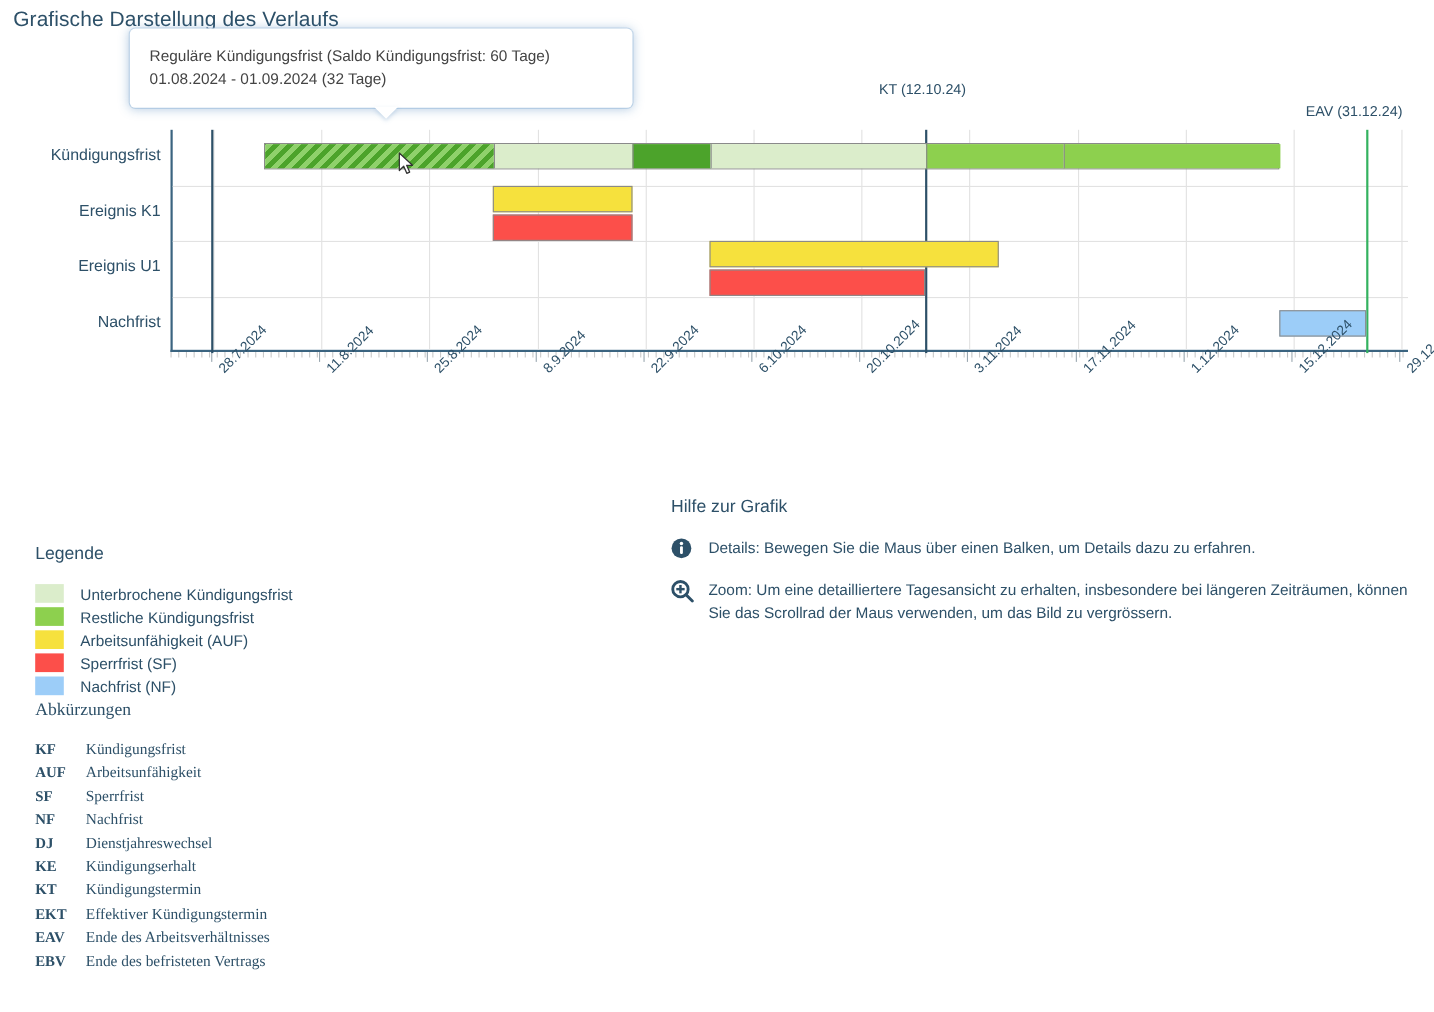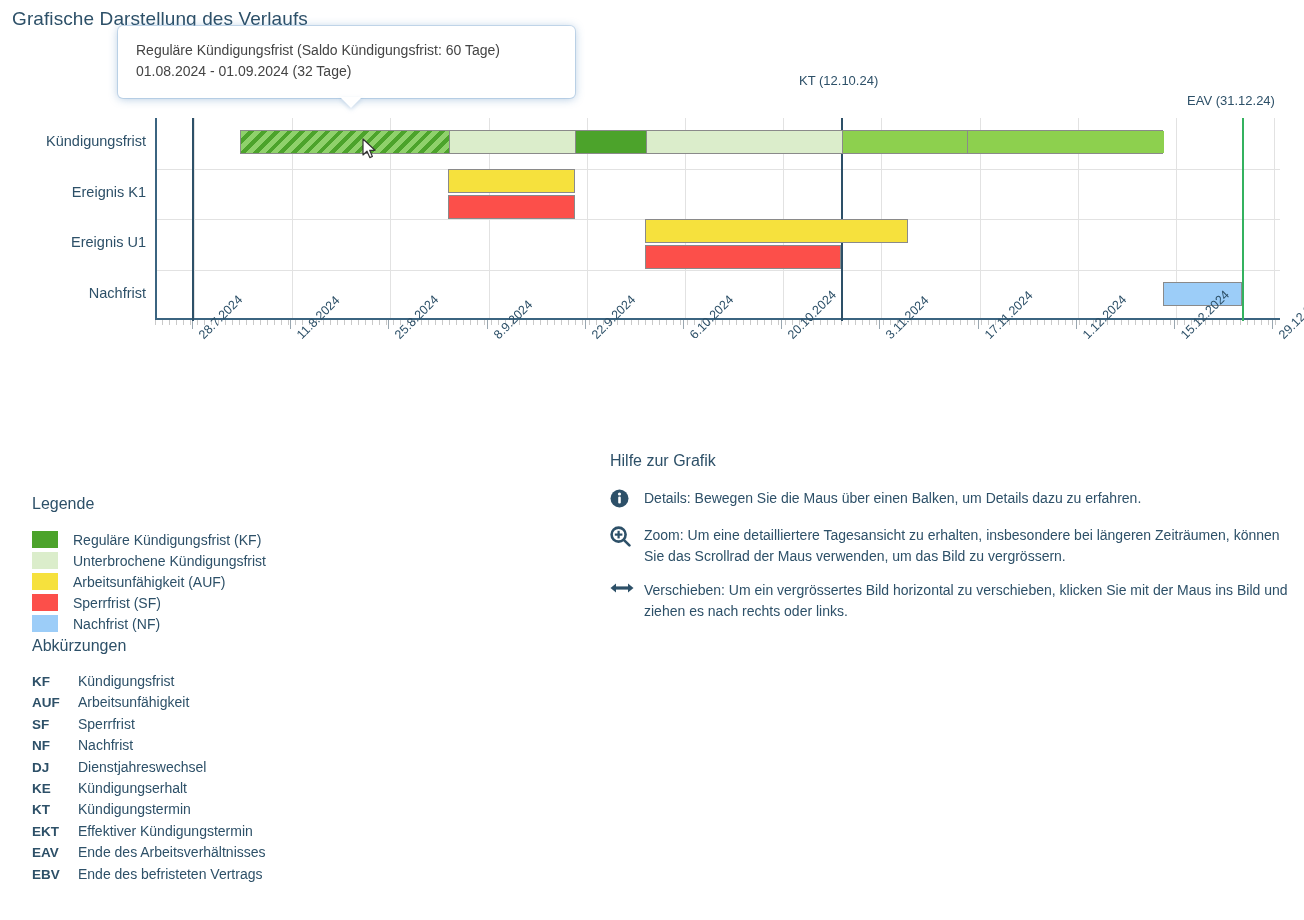--- a/index.html
+++ b/index.html
@@ -101,21 +101,21 @@
   
   .panel-h {
     font-size: 16px; color: #2d5068; font-weight: 400;
   }
   .legend { position: absolute; left: 32px; top: 452px; width: 540px; margin-top: 43px; }
   .legend .rows { margin-top: 16px; }
   .legend .lrow { display: flex; align-items: center; height: 21px; }
   .legend .sw { width: 26px; height: 17px; margin-right: 15px; flex: 0 0 26px; }
   .legend .ltxt { font-size: 14px; color: #2d5068; }
 
-  .abbr { position: absolute; left: 32px; top: 637px; width: 540px; }
+  .abbr { position: absolute; left: 32px; top: 637px; width: 540px; font-family: Liberation Serif, serif; }
   .abbr .rows { margin-top: 18px; }
   .abbr .arow { display: flex; align-items: baseline; height: 21.4px; }
   .abbr .ak { width: 46px; font-size: 13.5px; font-weight: bold; color: #2d5068; flex: 0 0 46px; }
   .abbr .av { font-size: 14px; color: #2d5068; }
 
   .help { position: absolute; left: 610px; top: 452px; width: 690px; }
   .help .rows { margin-top: 18px; }
   .help .hrow { display: flex; align-items: flex-start; margin-bottom: 13px; }
   .help .hicon { flex: 0 0 34px; padding-top: 1px; }
   .help .htxt { font-size: 14px; color: #2d5068; line-height: 21px; }
@@ -379,26 +379,26 @@
       <svg width="16" height="22" viewBox="0 0 16 22">
         <path d="M1,1 L1,17 L5,13.2 L7.8,19.6 L10.4,18.4 L7.7,12.3 L13,12.3 Z" fill="#ffffff" stroke="#333333" stroke-width="1.2" stroke-linejoin="round"></path>
       </svg>
     </div>
   </div>
 
   <div class="legend">
     <div class="panel-h">Legende</div>
     <div class="rows" id="legend-rows">
         <div class="lrow">
-          <span class="sw" style="background: rgb(76, 163, 43);"></span>
-          <span class="ltxt">Reguläre Kündigungsfrist (KF)</span>
-        </div>
-        <div class="lrow">
           <span class="sw" style="background: rgb(219, 237, 203);"></span>
           <span class="ltxt">Unterbrochene Kündigungsfrist</span>
+        </div>
+        <div class="lrow">
+          <span class="sw" style="background: rgb(141, 208, 78);"></span>
+          <span class="ltxt">Restliche Kündigungsfrist</span>
         </div>
         <div class="lrow">
           <span class="sw" style="background: rgb(246, 225, 61);"></span>
           <span class="ltxt">Arbeitsunfähigkeit (AUF)</span>
         </div>
         <div class="lrow">
           <span class="sw" style="background: rgb(252, 79, 74);"></span>
           <span class="ltxt">Sperrfrist (SF)</span>
         </div>
         <div class="lrow">
@@ -467,24 +467,16 @@
         </div>
         <div class="hrow">
           <span class="hicon"><svg width="21" height="21" viewBox="0 0 21 21">
               <circle cx="8.6" cy="8.6" r="7" fill="none" stroke="#2d5068" stroke-width="2.6"></circle>
               <rect x="7.5" y="4.8" width="2.2" height="7.6" fill="#2d5068"></rect>
               <rect x="4.8" y="7.5" width="7.6" height="2.2" fill="#2d5068"></rect>
               <line x1="13.8" y1="13.8" x2="19.4" y2="19.4" stroke="#2d5068" stroke-width="2.6" stroke-linecap="round"></line>
             </svg></span>
           <span class="htxt">Zoom: Um eine detailliertere Tagesansicht zu erhalten, insbesondere bei längeren Zeiträumen, können Sie das Scrollrad der Maus verwenden, um das Bild zu vergrössern.</span>
         </div>
-        <div class="hrow">
-          <span class="hicon"><svg width="24" height="14" viewBox="0 0 24 14">
-              <rect x="4" y="5.4" width="16" height="3.2" fill="#2d5068"></rect>
-              <path d="M0.5,7 L6,2.4 L6,11.6 Z" fill="#2d5068"></path>
-              <path d="M23.5,7 L18,2.4 L18,11.6 Z" fill="#2d5068"></path>
-            </svg></span>
-          <span class="htxt">Verschieben: Um ein vergrössertes Bild horizontal zu verschieben, klicken Sie mit der Maus ins Bild und ziehen es nach rechts oder links.</span>
-        </div>
       </div>
   </div>
 
 </div>
 
 </body></html>

